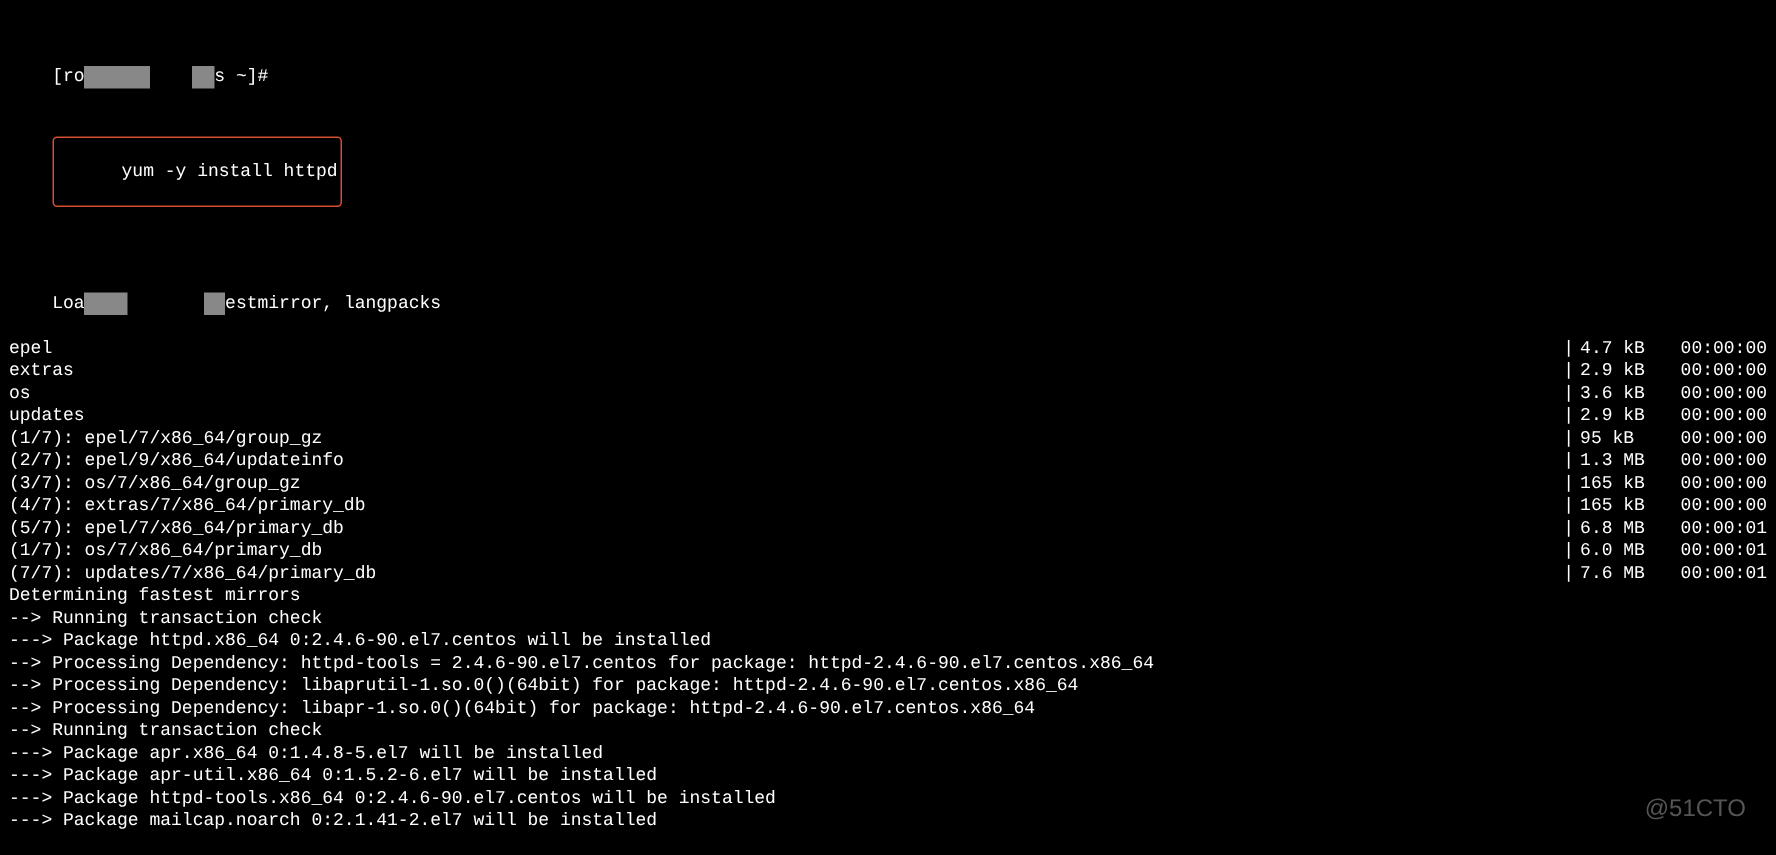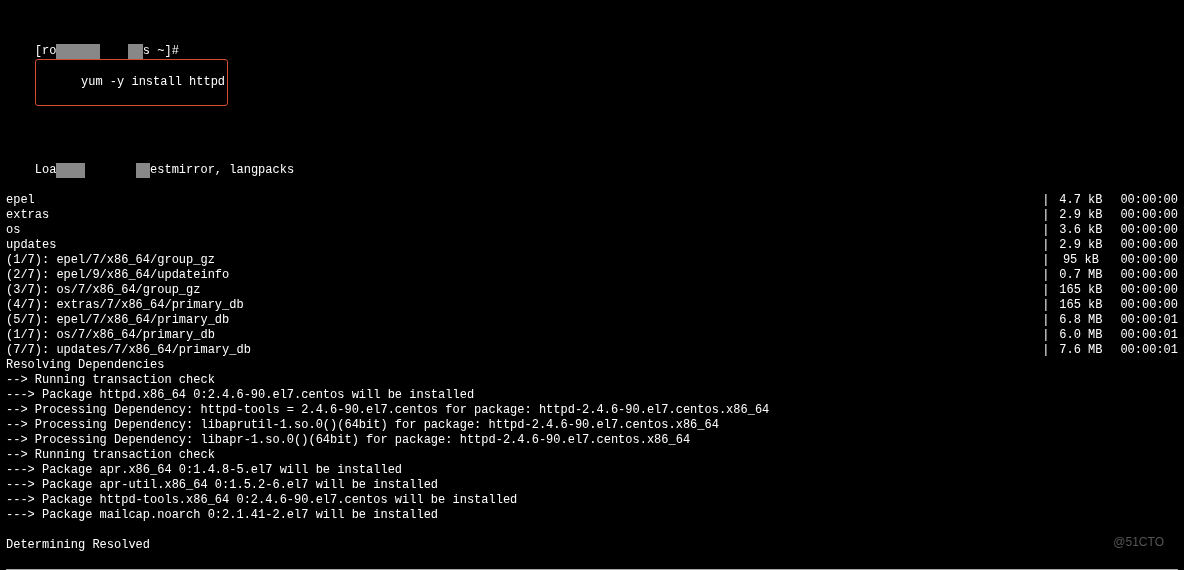--- a/index.html
+++ b/index.html
@@ -1,36 +1,36 @@
 <!DOCTYPE html>
 <html><head>
   <meta charset="utf-8">
   <style>
     * { margin:0; padding:0; box-sizing:border-box; }
     body { background:#000; color:#fff; font-family:"Courier New",monospace; font-size:12px; line-height:1.25; width:1184px; height:570px; overflow:hidden; position:relative; }
     .term { padding:2px 6px; }
     .row { white-space:pre; }
     .prompt-line { white-space:pre; }
     .redact { display:inline-block; background:#888; color:#888;margin-top:27px; }
-    .cmd-box { display:inline-block; border:1px solid #d34f2f; border-radius:3px; padding:0 2px; }
+    .cmd-box { display:inline-block; border:1px solid #d34f2f; border-radius:3px; padding:0 2px;margin-top:32px; }
     .dl-row { display:flex; }
     .dl-left { flex:0 0 auto; white-space:pre; }
     .dl-spacer { flex:1; }
     .dl-sep { flex:0 0 auto; padding:0 4px; }
-    .dl-size { flex:0 0 auto; text-align:center; min-width:55px; white-space:pre; }
+    .dl-size { flex:0 0 auto; text-align:left; min-width:55px; white-space:pre; }
     .dl-time { flex:0 0 auto; padding-left:12px; white-space:pre; }
     .hr { border:0; border-top:1px solid #aaa; margin:1px 0; }
     .hr.dbl { border-top:1px double #aaa; height:3px; border-bottom:1px solid #aaa; }
     .hdr-row,.pkg-row { display:flex; white-space:pre; }
     .c-pkg { flex:0 0 300px; }
     .c-arch { flex:0 0 280px; }
     .c-ver { flex:0 0 330px; }
     .c-repo { flex:0 0 170px; }
     .c-size { flex:1; text-align:right; padding-right:8px; }
-    .watermark { position:absolute; right:20px; bottom:20px; color:#7a7a7a; font-size:12px; font-family:Arial,sans-serif; opacity:0.7; }
+    .watermark { position:absolute; right:20px; bottom:20px; color:#7a7a7a; font-size:16px; font-family:Arial,sans-serif; opacity:0.7; }
   </style>
 </head>
 <body>
 
 <div class="term">
 
   <div class="prompt-line">
     <span>[ro</span><span class="redact">xxxxxx</span>&nbsp;&nbsp;&nbsp;&nbsp;<span class="redact">xx</span><span>s ~]#</span>
     <span class="cmd-box">
       <span>yum -y install httpd</span>
@@ -73,21 +73,21 @@
         <span class="dl-left">(1/7): epel/7/x86_64/group_gz</span>
         <span class="dl-spacer"></span>
         <span class="dl-sep">|</span>
         <span class="dl-size">95 kB</span>
         <span class="dl-time">00:00:00</span>
       </div>
       <div class="dl-row">
         <span class="dl-left">(2/7): epel/9/x86_64/updateinfo</span>
         <span class="dl-spacer"></span>
         <span class="dl-sep">|</span>
-        <span class="dl-size">0.7 MB</span>
+        <span class="dl-size">1.3 MB</span>
         <span class="dl-time">00:00:00</span>
       </div>
       <div class="dl-row">
         <span class="dl-left">(3/7): os/7/x86_64/group_gz</span>
         <span class="dl-spacer"></span>
         <span class="dl-sep">|</span>
         <span class="dl-size">165 kB</span>
         <span class="dl-time">00:00:00</span>
       </div>
       <div class="dl-row">
@@ -113,21 +113,21 @@
       </div>
       <div class="dl-row">
         <span class="dl-left">(7/7): updates/7/x86_64/primary_db</span>
         <span class="dl-spacer"></span>
         <span class="dl-sep">|</span>
         <span class="dl-size">7.6 MB</span>
         <span class="dl-time">00:00:01</span>
       </div>
     </div>
   <div id="resolve">
-      <div class="row">Resolving Dependencies</div>
+      <div class="row">Determining fastest mirrors</div>
       <div class="row">--&gt; Running transaction check</div>
       <div class="row">---&gt; Package httpd.x86_64 0:2.4.6-90.el7.centos will be installed</div>
       <div class="row">--&gt; Processing Dependency: httpd-tools = 2.4.6-90.el7.centos for package: httpd-2.4.6-90.el7.centos.x86_64</div>
       <div class="row">--&gt; Processing Dependency: libaprutil-1.so.0()(64bit) for package: httpd-2.4.6-90.el7.centos.x86_64</div>
       <div class="row">--&gt; Processing Dependency: libapr-1.so.0()(64bit) for package: httpd-2.4.6-90.el7.centos.x86_64</div>
       <div class="row">--&gt; Running transaction check</div>
       <div class="row">---&gt; Package apr.x86_64 0:1.4.8-5.el7 will be installed</div>
       <div class="row">---&gt; Package apr-util.x86_64 0:1.5.2-6.el7 will be installed</div>
       <div class="row">---&gt; Package httpd-tools.x86_64 0:2.4.6-90.el7.centos will be installed</div>
       <div class="row">---&gt; Package mailcap.noarch 0:2.1.41-2.el7 will be installed</div>

